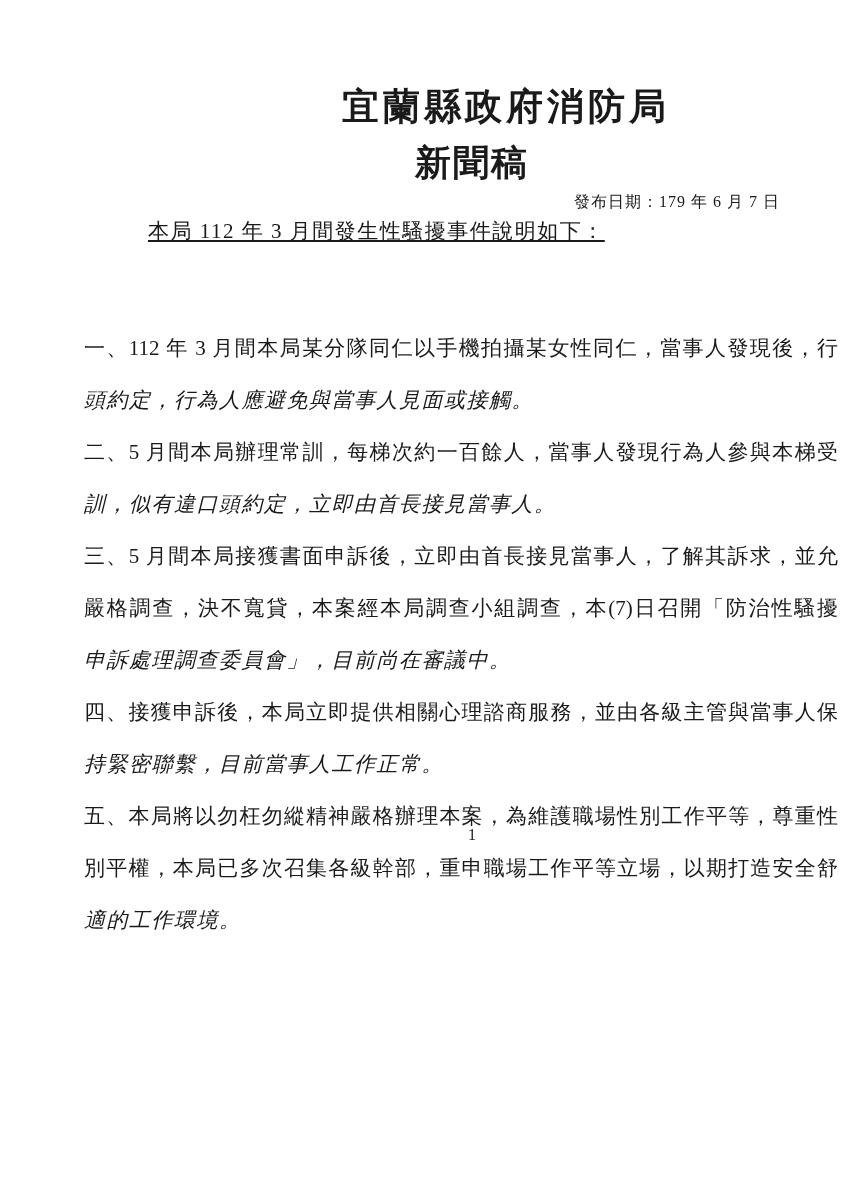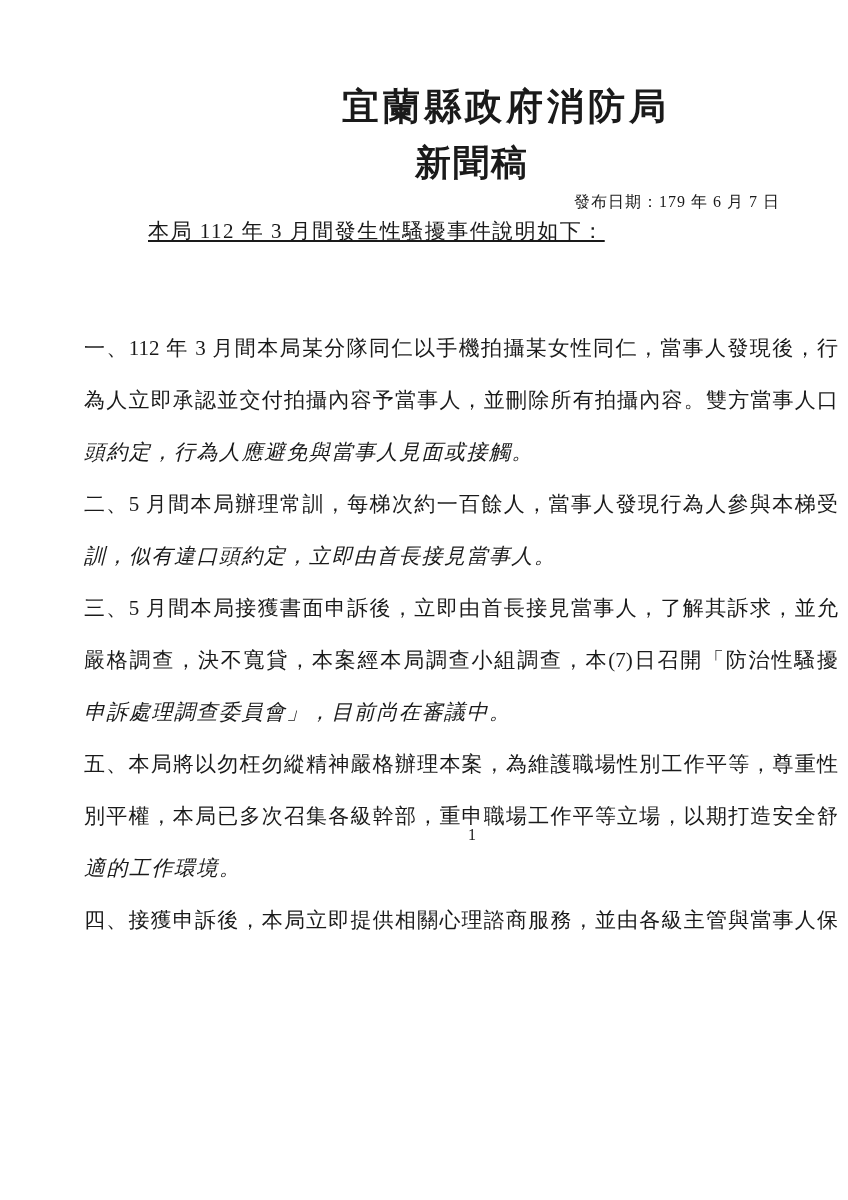--- a/index.html
+++ b/index.html
@@ -93,40 +93,39 @@
     <h2 class="doc-subtitle">新聞稿</h2>
   </header>
 
   <div class="date-line">發布日期：179 年 6 月 7 日</div>
 
   <p class="intro">本局 112 年 3 月間發生性騷擾事件說明如下：</p>
 
   <main class="doc-body">
       <div class="para">
         <div class="line">一、112 年 3 月間本局某分隊同仁以手機拍攝某女性同仁，當事人發現後，行</div>
-        <div class="line">為人立即承認並交付拍攝內容予當事人，並刪除所有拍攝內容。雙方當事人口</div>
         <div class="line last">頭約定，行為人應避免與當事人見面或接觸。</div>
       </div>
       <div class="para">
         <div class="line">二、5 月間本局辦理常訓，每梯次約一百餘人，當事人發現行為人參與本梯受</div>
         <div class="line last">訓，似有違口頭約定，立即由首長接見當事人。</div>
       </div>
       <div class="para">
         <div class="line">三、5 月間本局接獲書面申訴後，立即由首長接見當事人，了解其訴求，並允</div>
         <div class="line">嚴格調查，決不寬貸，本案經本局調查小組調查，本(7)日召開「防治性騷擾</div>
         <div class="line last">申訴處理調查委員會」，目前尚在審議中。</div>
       </div>
       <div class="para">
+        <div class="line">四、接獲申訴後，本局立即提供相關心理諮商服務，並由各級主管與當事人保</div>
+        <div class="line last">持緊密聯繫，目前當事人工作正常。</div>
+      </div>
+      <div class="para">
         <div class="line">五、本局將以勿枉勿縱精神嚴格辦理本案，為維護職場性別工作平等，尊重性</div>
         <div class="line">別平權，本局已多次召集各級幹部，重申職場工作平等立場，以期打造安全舒</div>
         <div class="line last">適的工作環境。</div>
-      </div>
-      <div class="para">
-        <div class="line">四、接獲申訴後，本局立即提供相關心理諮商服務，並由各級主管與當事人保</div>
-        <div class="line last">持緊密聯繫，目前當事人工作正常。</div>
       </div>
     </main>
 
   <footer class="page-footer">
     <span class="page-number">1</span>
   </footer>
 
 </div>
 
 </body></html>

